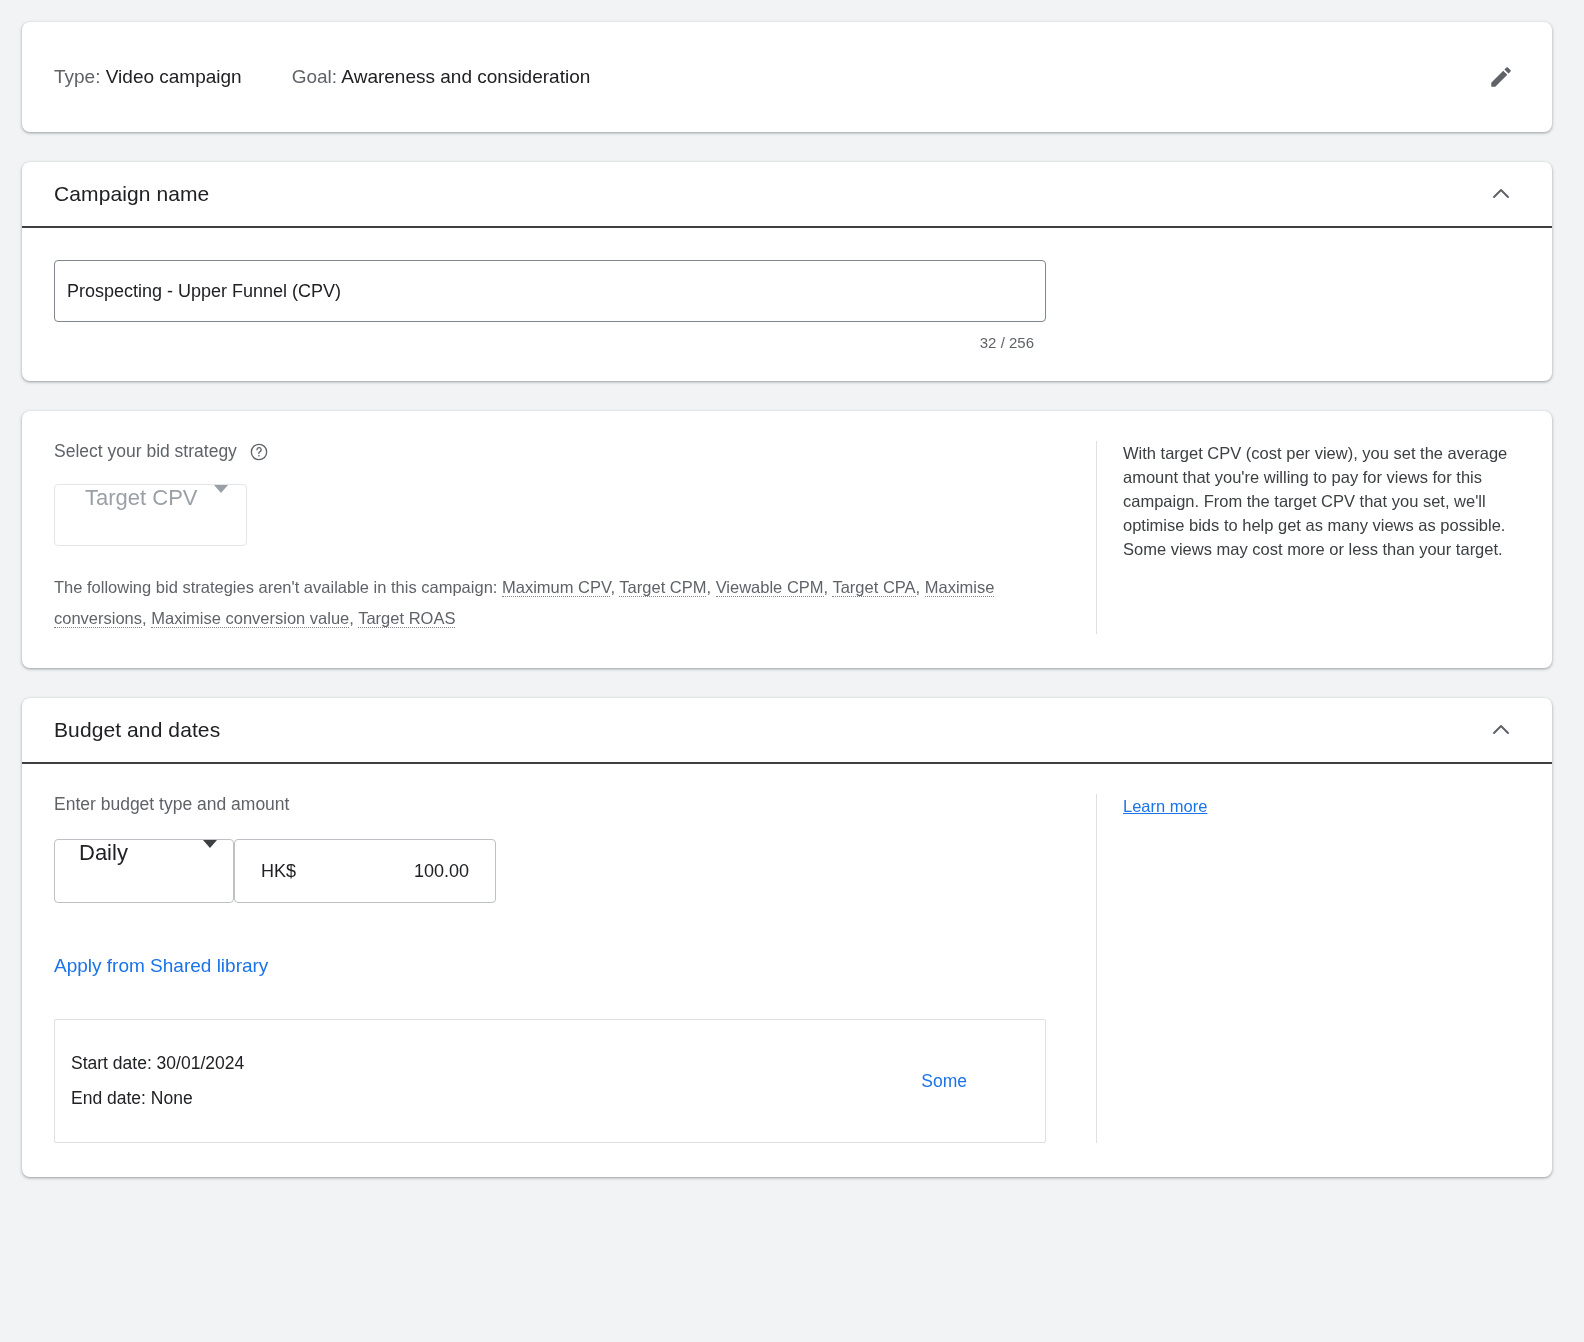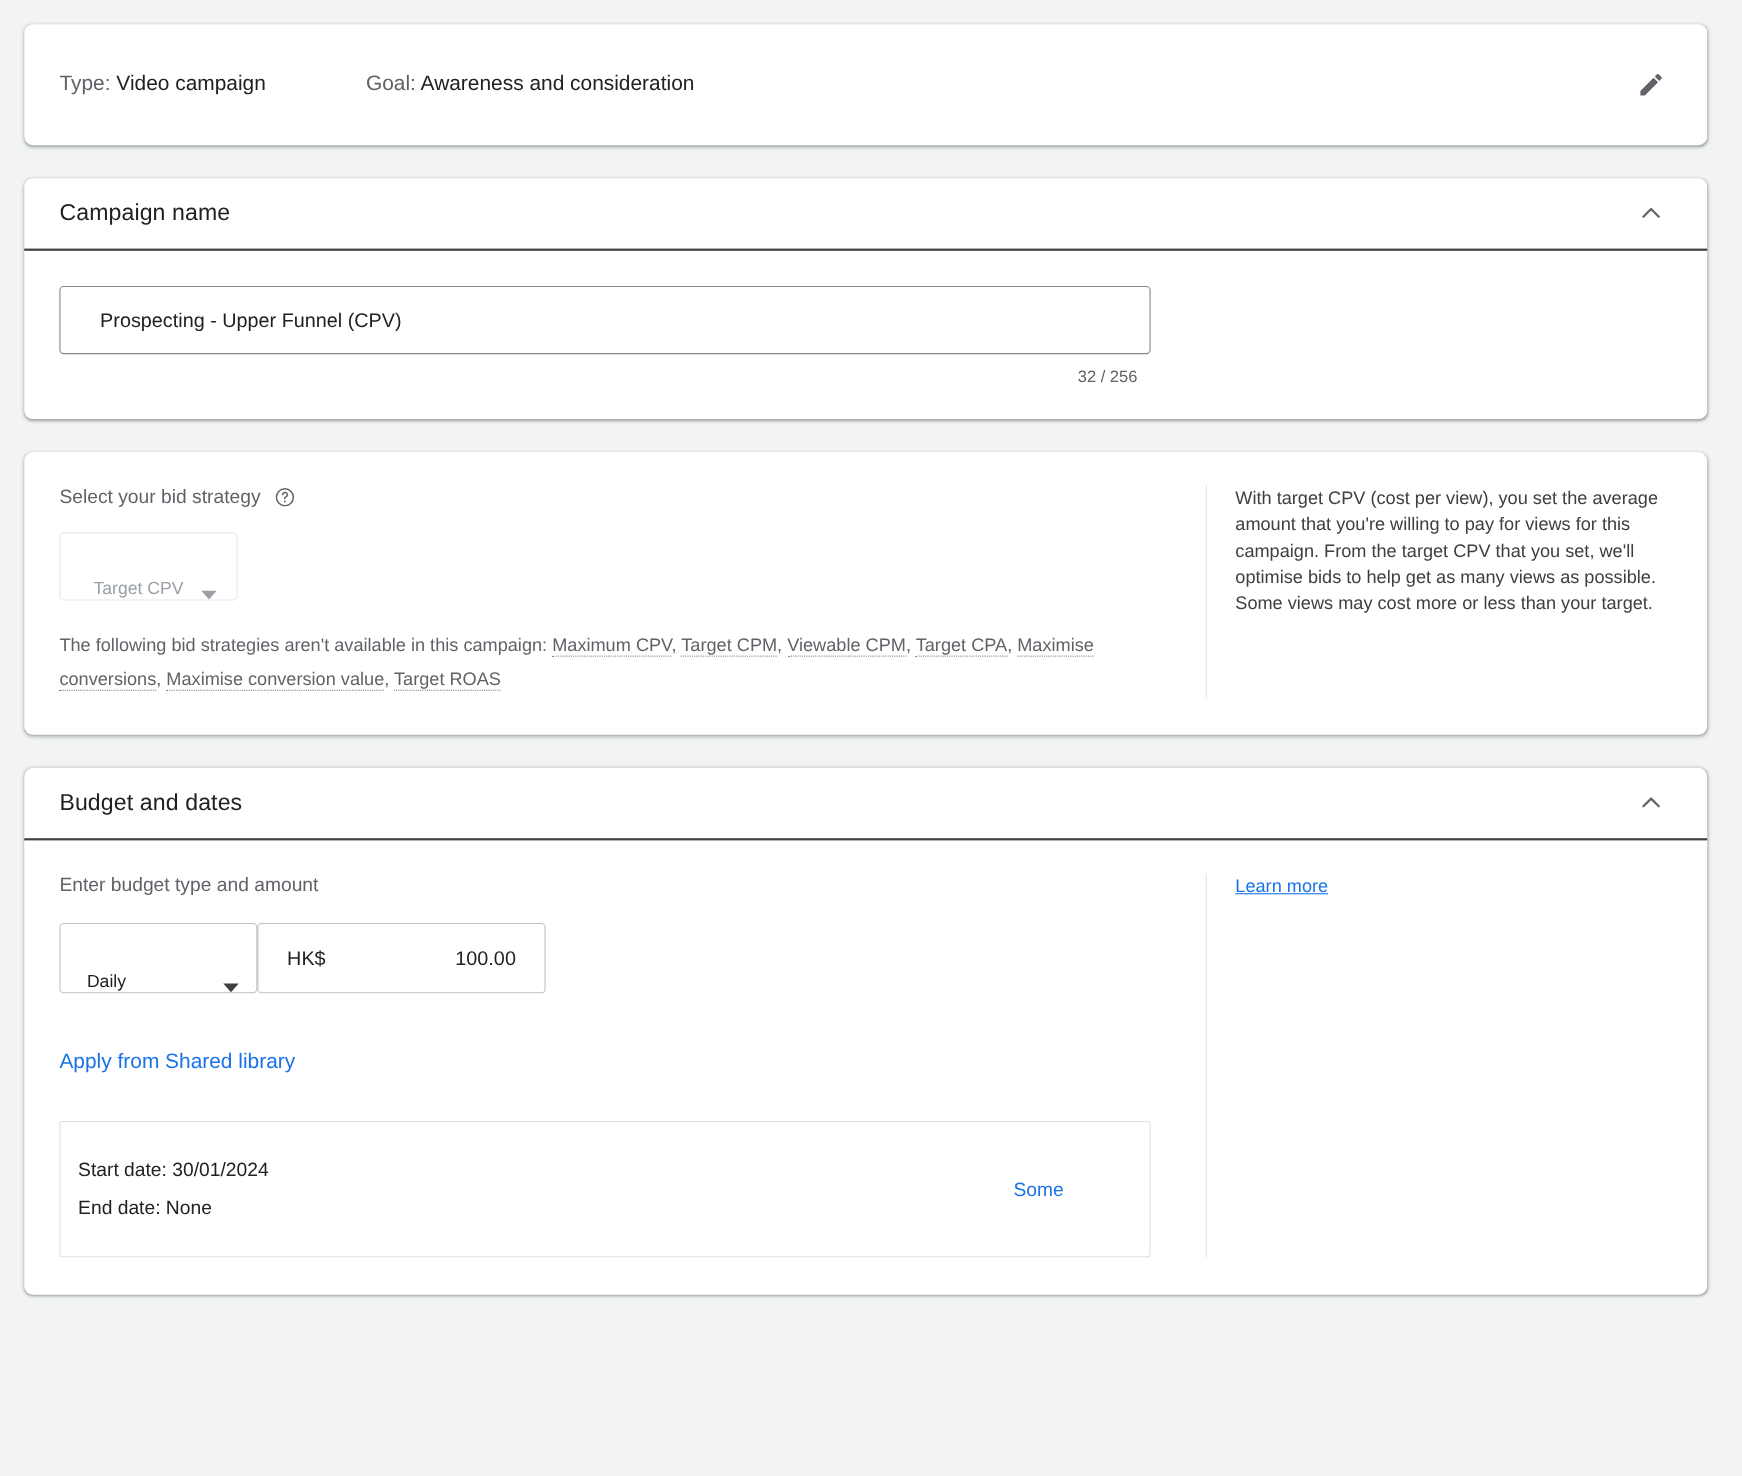--- a/index.html
+++ b/index.html
@@ -32,21 +32,20 @@
     height: 110px;
     display: flex;
     align-items: center;
     padding: 0 34px 0 32px;
   }
   .summary-items {
     display: flex;
     align-items: center;
     flex: 1;
     font-size: 19px;
-    gap: 41px;
   }
   .sum-item { margin-right: 50px; white-space: nowrap; }
   .sum-label { color: #5f6368; }
   .sum-value { color: #202124; }
   .edit-pencil {
     width: 34px; height: 34px;
     display: flex; align-items: center; justify-content: center;
     cursor: pointer;
   }
 
@@ -89,21 +88,21 @@
 
   
   .name-body { padding: 32px 34px 30px 32px; }
   .text-input {
     width: 992px;
     height: 62px;
     border: 1px solid #80868b;
     border-radius: 4px;
     font-size: 18px;
     color: #202124;
-    padding: 0 36px;
+    padding: 0 12px;
     font-family: "Liberation Sans", sans-serif;
     background: #fff;
     outline: none;
     display: block;
   }
   .char-count {
     width: 992px;
     text-align: right;
     font-size: 15px;
     color: #5f6368;
@@ -116,26 +115,26 @@
     font-size: 17.5px;
     color: #5f6368;
     display: flex;
     align-items: center;
     margin-bottom: 22px;
   }
   .help-icon { margin-left: 12px; display: inline-flex; cursor: pointer; }
 
   .select-box {
     display: inline-flex;
-    align-items: flex-end;
+    align-items: flex-start;
     border: 1px solid #dadce0;
     border-radius: 4px;
     height: 62px;
     padding: 0 18px 0 30px;
-    font-size: 16px;
+    font-size: 22px;
   }
   .select-box.disabled { color: #9aa0a6; border-color: #e4e6e8; }
   .select-box .caret {
     width: 0; height: 0;
     border-left: 7px solid transparent;
     border-right: 7px solid transparent;
     border-top: 8px solid #9aa0a6;
     margin-left: 16px;
   }
   .select-box.enabled {

